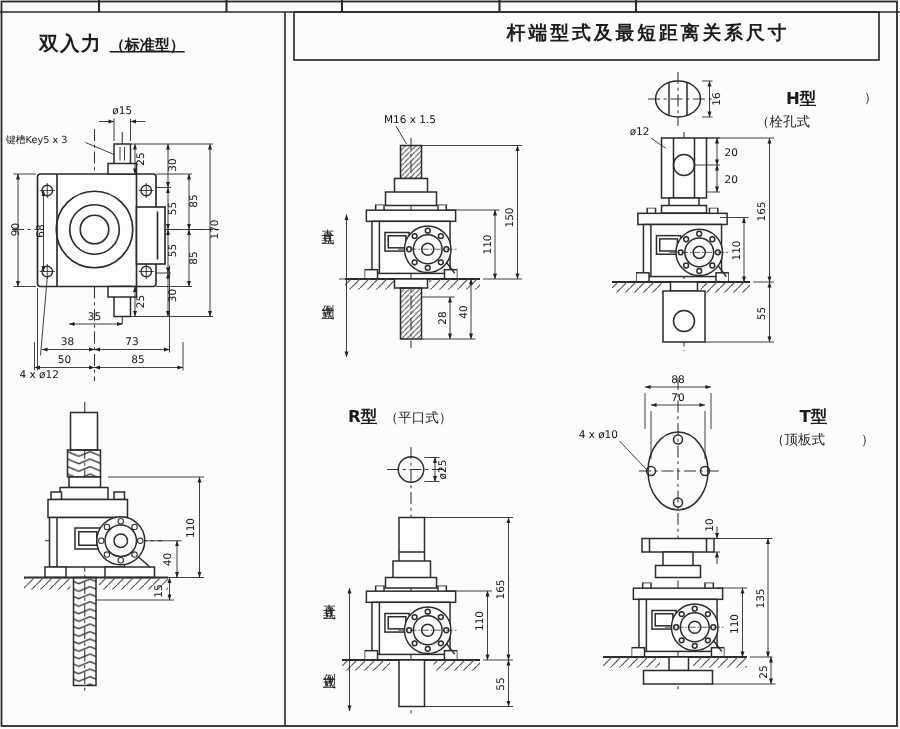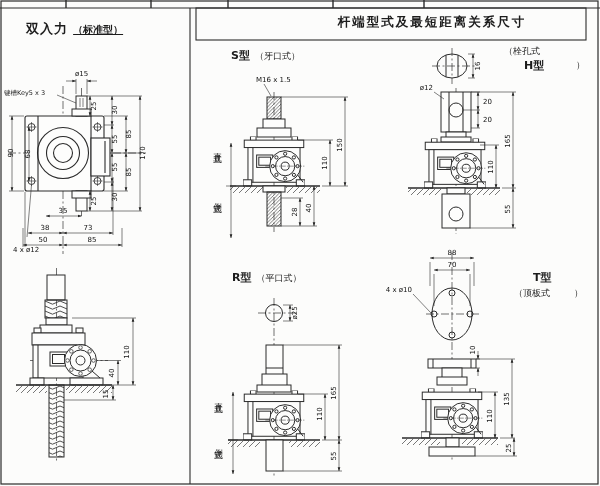--- a/index.html
+++ b/index.html
@@ -433,29 +433,25 @@
 
 <div class="lbl" style="left:26px;top:18px;">
   <span class="title-main">双入力</span>
   <span class="title-sub">（标准型）</span>
 </div>
 
 <div class="lbl box-title" style="left:208px;top:14px;width:448px;">杆端型式及最短距离关系尺寸</div>
 
 <div class="lbl small-note" style="left:4px;top:89px;">键槽Key5 x 3</div>
 
-<div class="lbl" style="left:231px;top:44px;">
-  <span class="sec-name">S型</span>
-  <span class="sec-sub">（牙口式）</span>
-</div>
 <div class="lbl vert" style="left:212px;top:146px;">直立式</div>
 <div class="lbl vert" style="left:212px;top:196px;">倒立式</div>
 
 <div class="lbl sec-name" style="left:524px;top:58px;">H型</div>
-<div class="lbl sec-sub" style="left:504px;top:45px;">（栓孔式</div>
+<div class="lbl sec-sub" style="left:504px;top:75px;">（栓孔式</div>
 <div class="lbl sec-sub" style="left:576px;top:59px;">）</div>
 
 <div class="lbl" style="left:232px;top:266px;">
   <span class="sec-name">R型</span>
   <span class="sec-sub">（平口式）</span>
 </div>
 <div class="lbl vert" style="left:213px;top:396px;">直立式</div>
 <div class="lbl vert" style="left:213px;top:442px;">倒立式</div>
 
 <div class="lbl sec-name" style="left:533px;top:270px;text-align:center;">T型</div>

